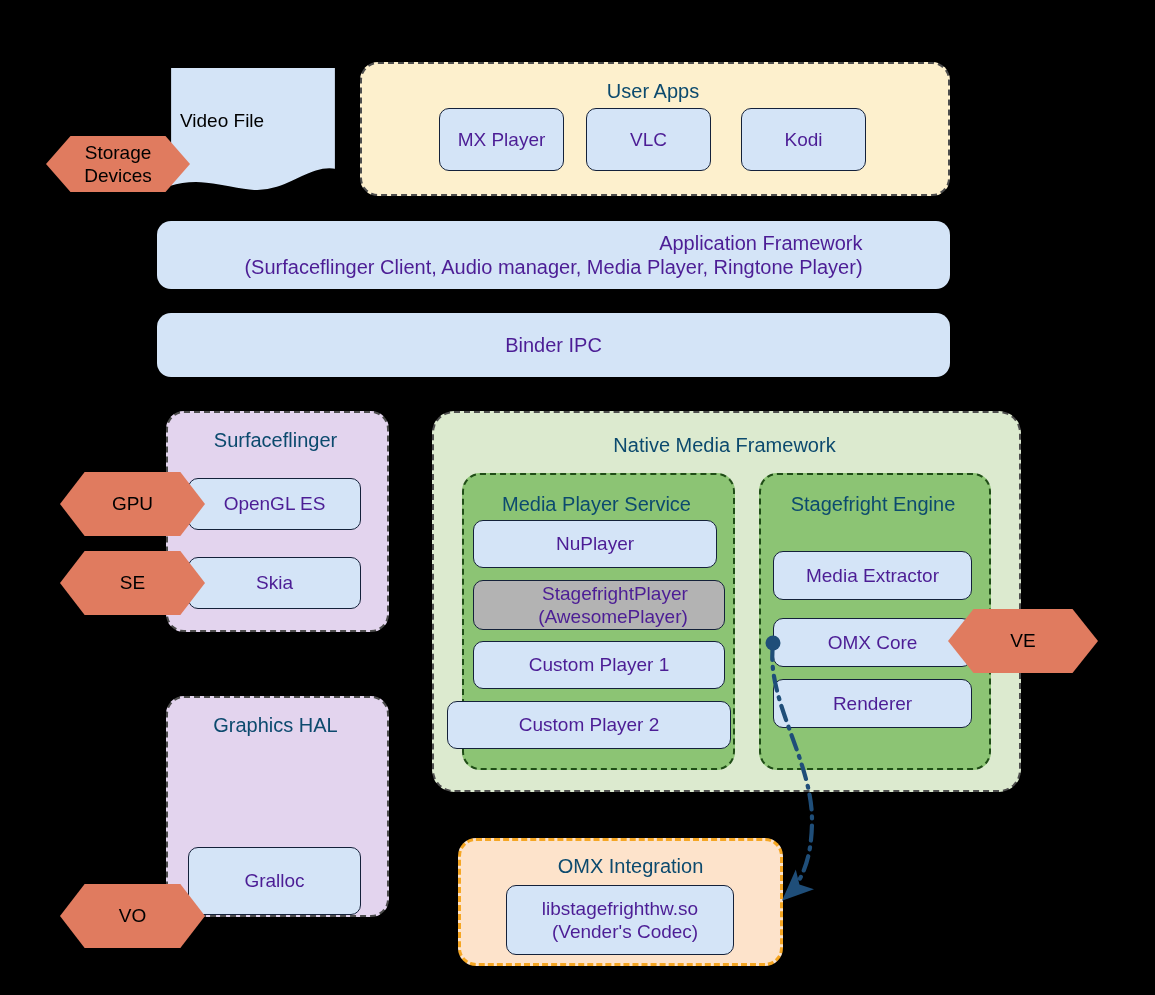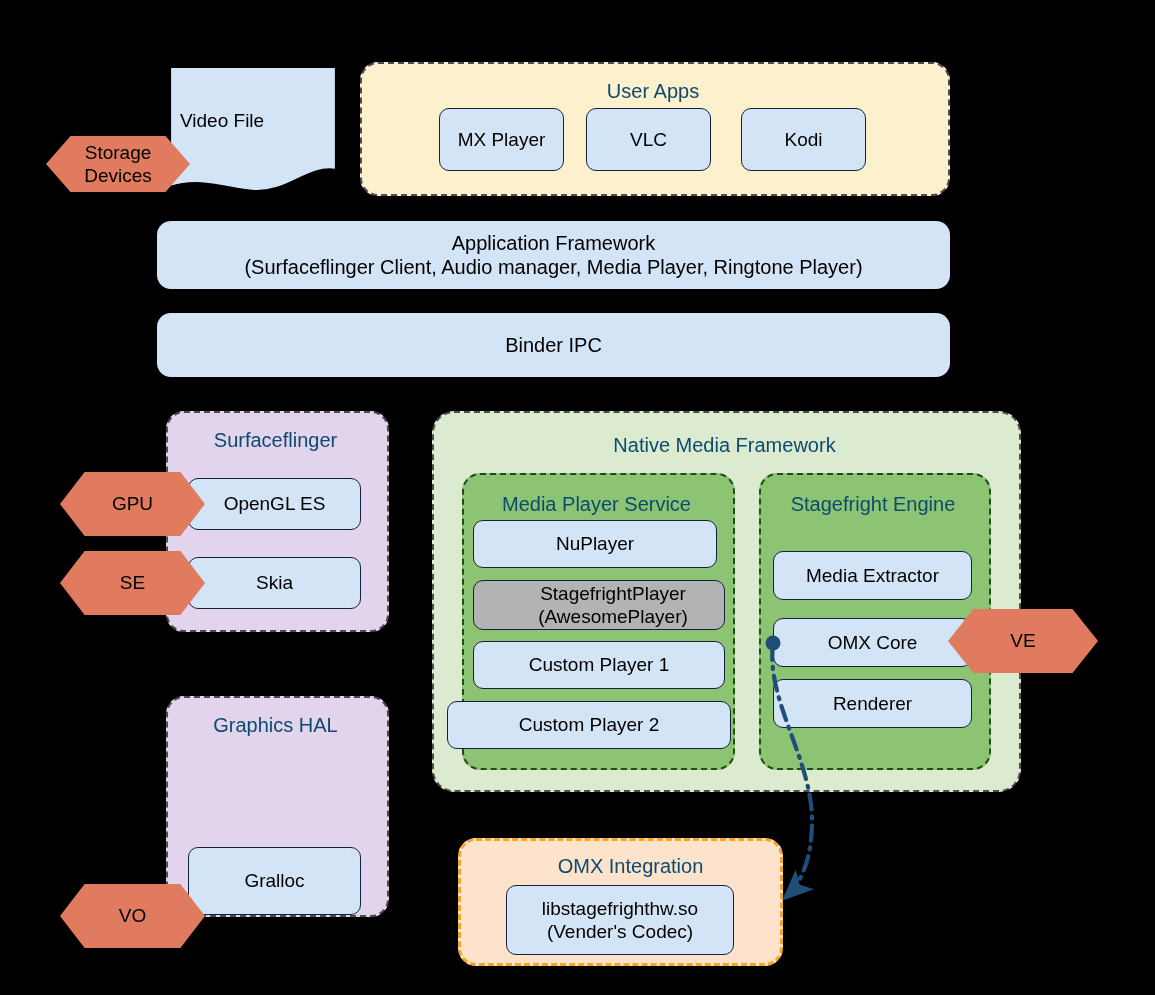--- a/index.html
+++ b/index.html
@@ -15,22 +15,22 @@
     background: #000000;
     font-family: "Liberation Sans", sans-serif;
     overflow: hidden;
   }
   .node {
     position: absolute;
     box-sizing: border-box;
     display: flex;
     align-items: center;
     justify-content: center;
-    text-align: center;
-    color: #000000;
+    text-align: right;
+    color: #4c1d95;
     line-height: 1.22;
     white-space: pre-line;
   }
 
   
   .blue {
     background: #d4e4f7;
     border: 1.6px solid #14213a;
     border-radius: 10px;
     font-size: 19px;

